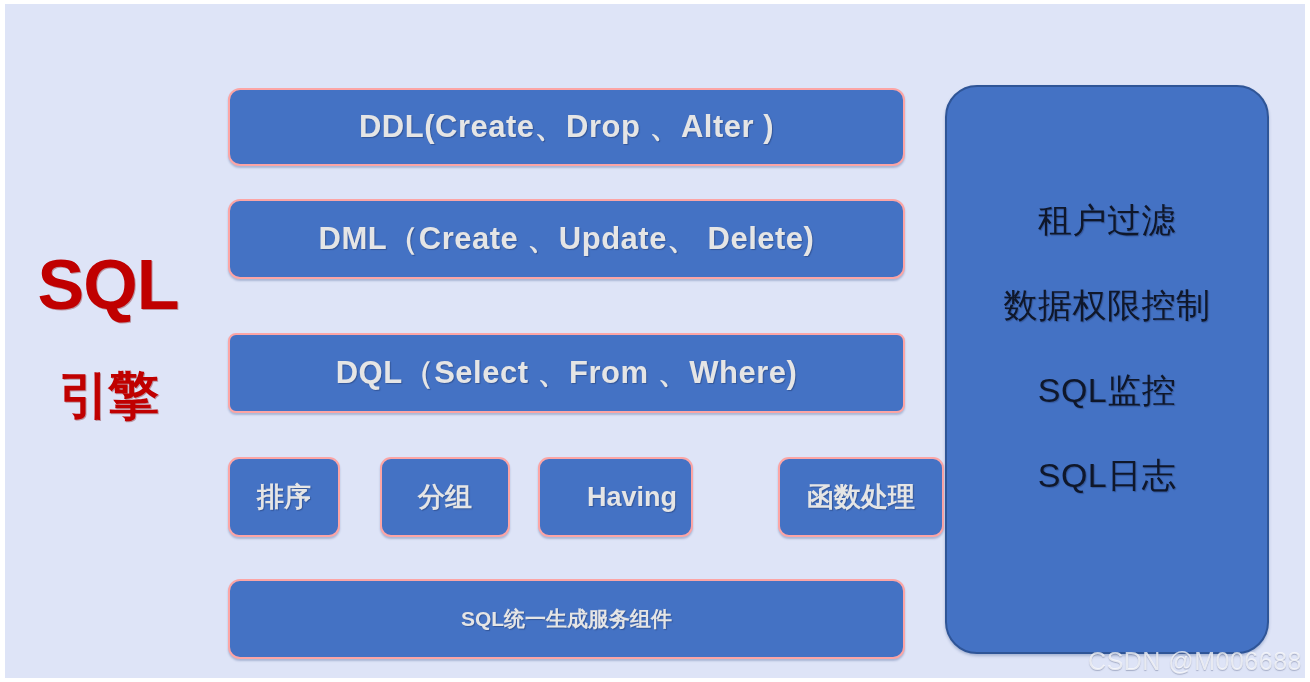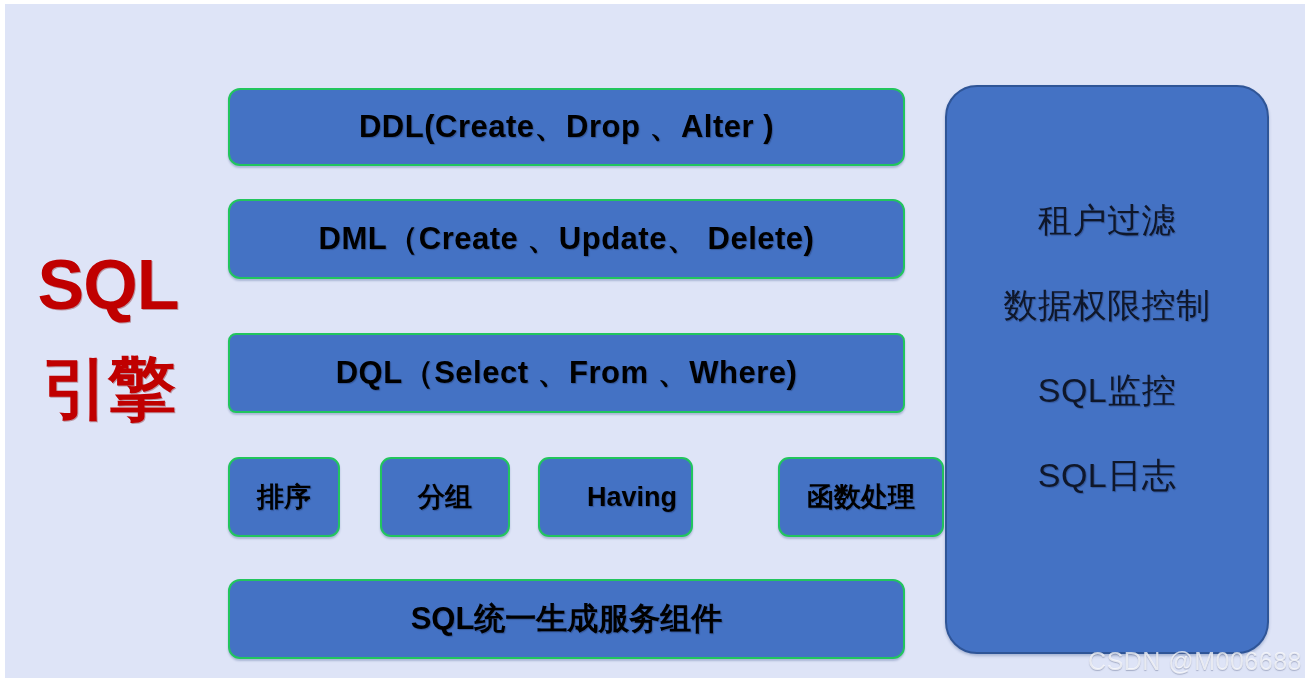--- a/index.html
+++ b/index.html
@@ -38,46 +38,46 @@
     text-shadow: 1px 1px 0 rgba(120,0,0,0.35);
     user-select: none;
   }
   #engine-label .line-en {
     display: block;
     font-size: 70px;
     letter-spacing: -1px;
   }
   #engine-label .line-cn {
     display: block;
-    font-size: 68px;
-    margin-top: 28px;
+    font-size: 51px;
+    margin-top: 44px;
     letter-spacing: -2px;
   }
 
   
   .blue-box {
     position: absolute;
     background: #4472c4;
-    border: 2px solid #22c55e;
+    border: 2px solid #fca5a5;
     border-radius: 12px;
     box-sizing: border-box;
-    color: #000000;
+    color: #e5e5e5;
     font-weight: bold;
     display: flex;
     align-items: center;
     justify-content: center;
     text-align: center;
     box-shadow: 0 2px 2px rgba(40,70,130,0.28);
     text-shadow: 1px 1px 1px rgba(30,50,100,0.45);
     user-select: none;
   }
 
   .wide-box { font-size: 31px; letter-spacing: 0.5px; }
   .small-box { font-size: 27px; border-radius: 11px; }
-  .bottom-box { font-size: 31px; text-align: right; }
+  .bottom-box { font-size: 21px; text-align: right; }
 
   
   #box-ddl    { left: 228px; top: 88px;  width: 677px; height: 78px; }
   #box-dml    { left: 228px; top: 199px; width: 677px; height: 80px; }
   #box-dql    { left: 228px; top: 333px; width: 677px; height: 80px; border-radius: 8px; }
   #box-sort   { left: 228px; top: 457px; width: 112px; height: 80px; }
   #box-group  { left: 380px; top: 457px; width: 130px; height: 80px; }
   #box-having { left: 538px; top: 457px; width: 155px; height: 80px; padding-left: 33px; }
   #box-func   { left: 732px; top: 457px; width: 166px; height: 80px; margin-left: 46px; }
   #box-unified{ left: 228px; top: 579px; width: 677px; height: 80px; }

